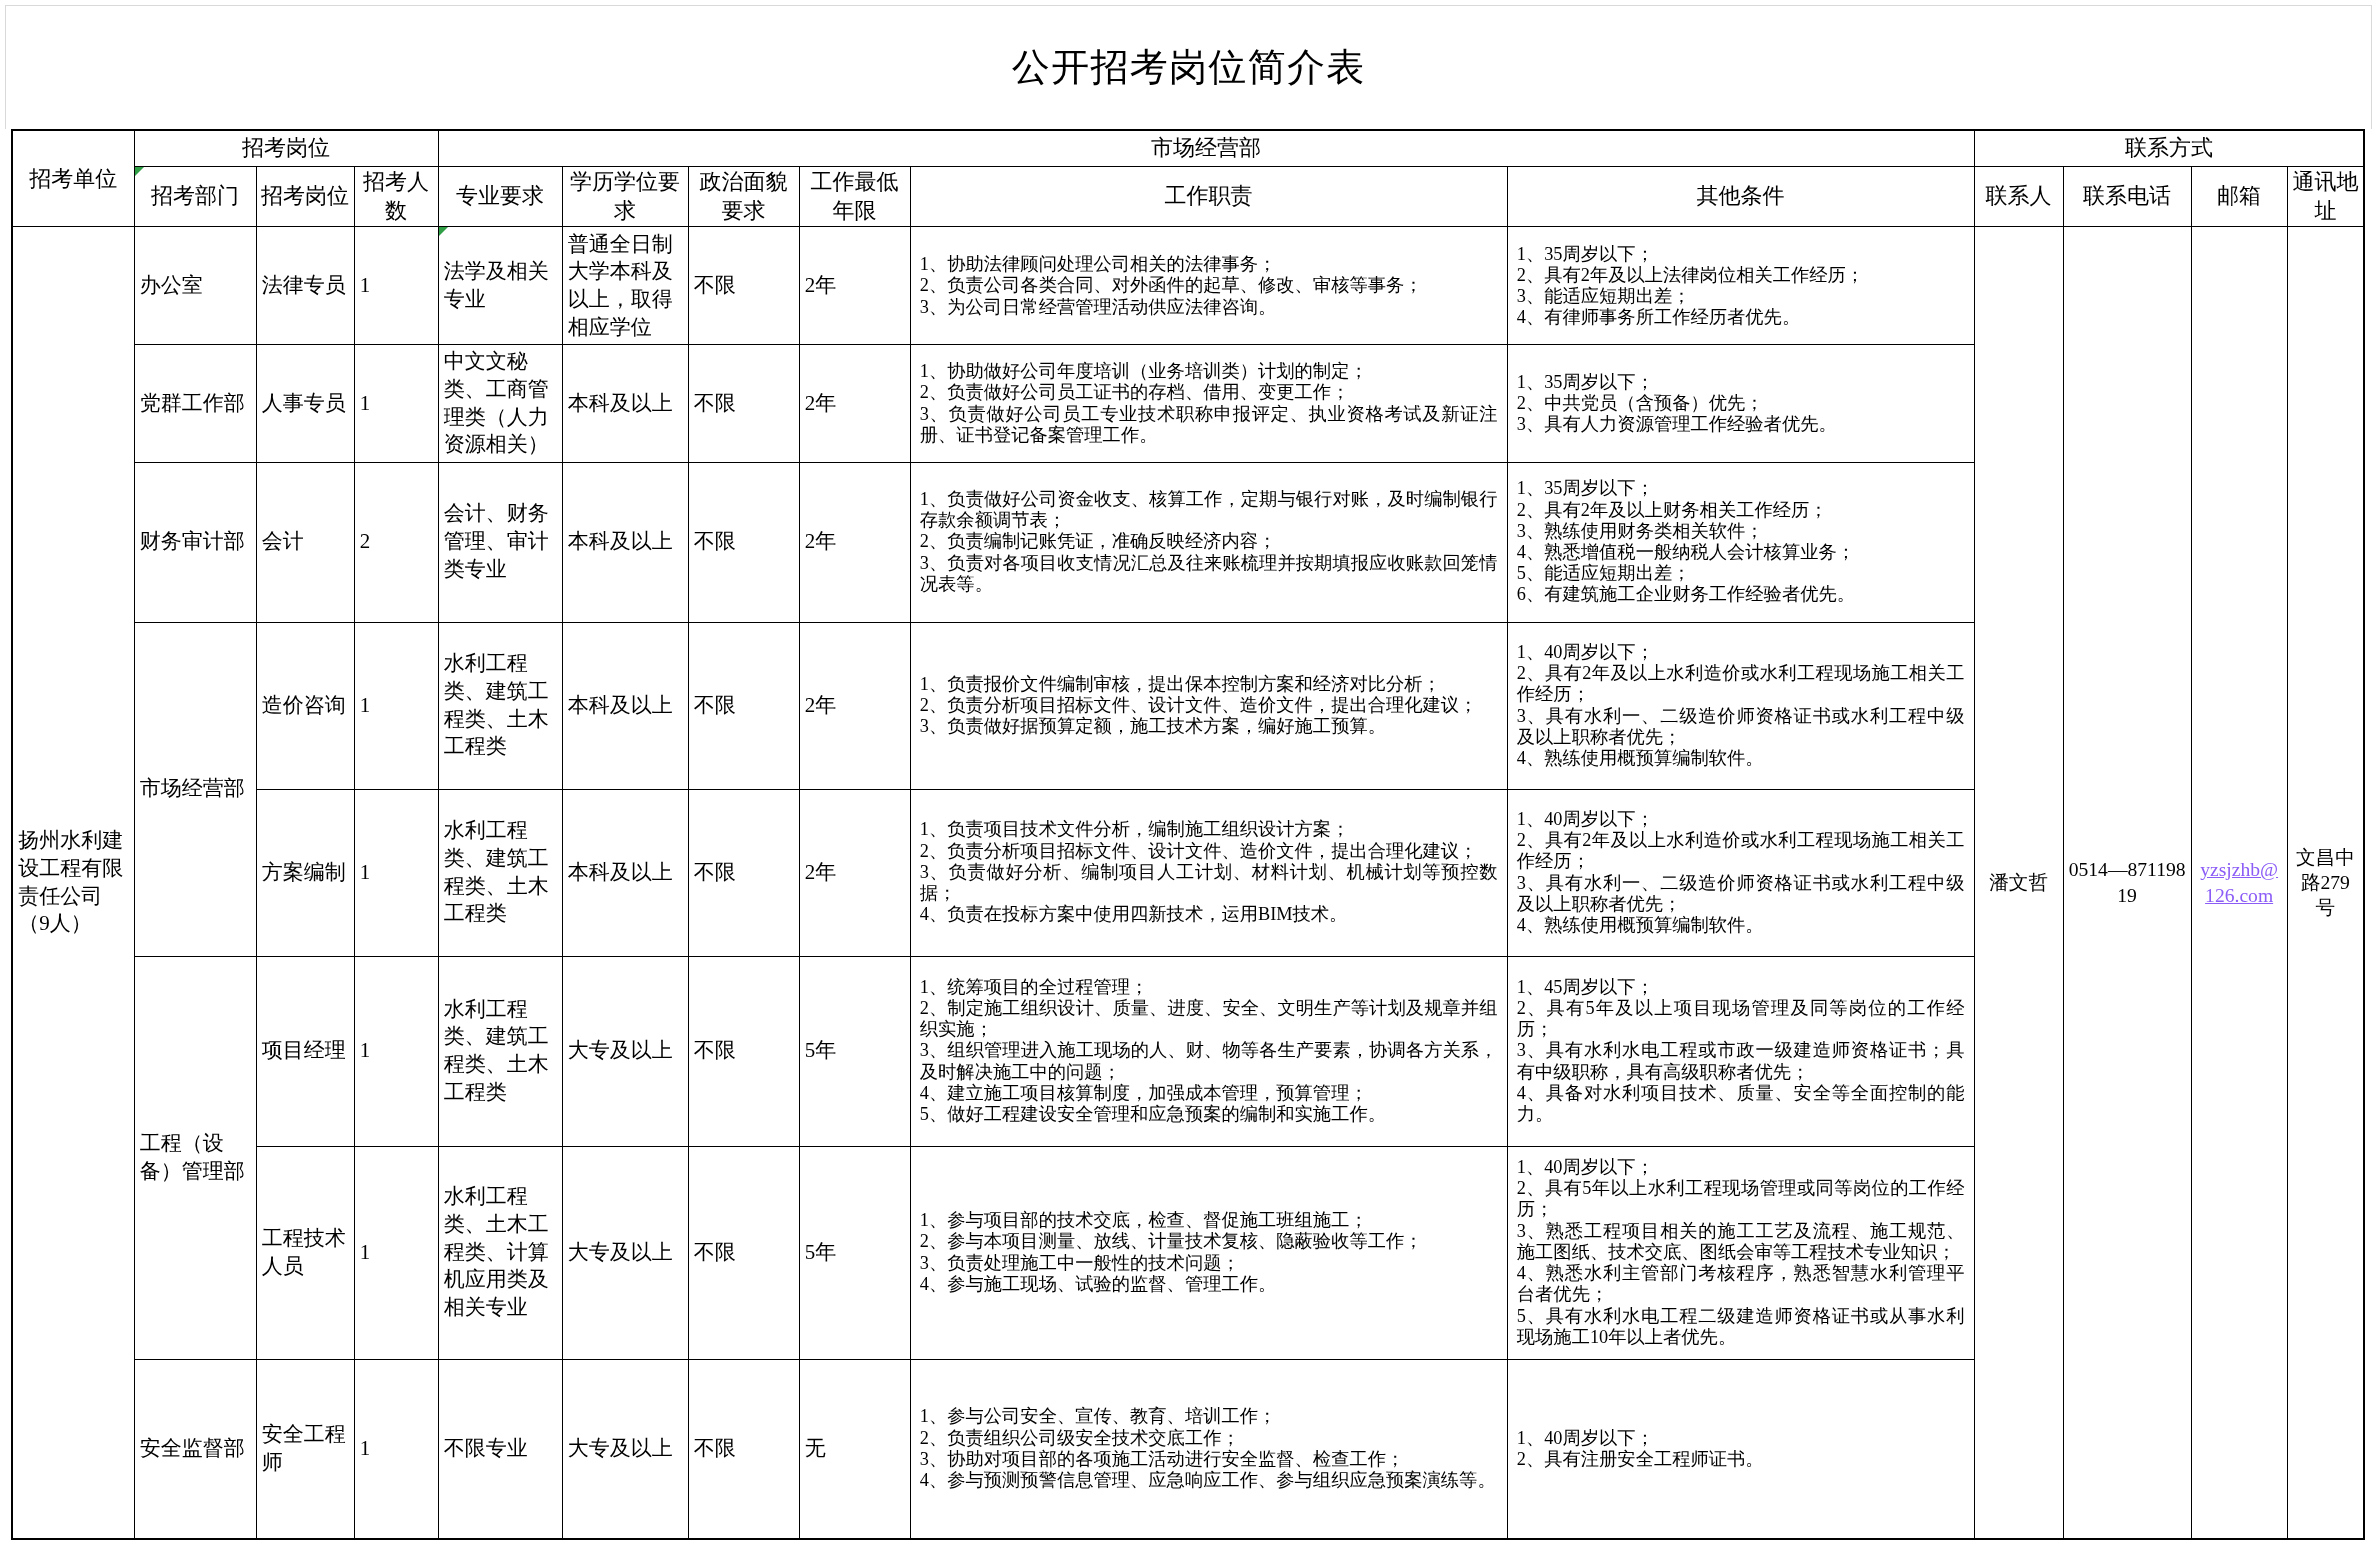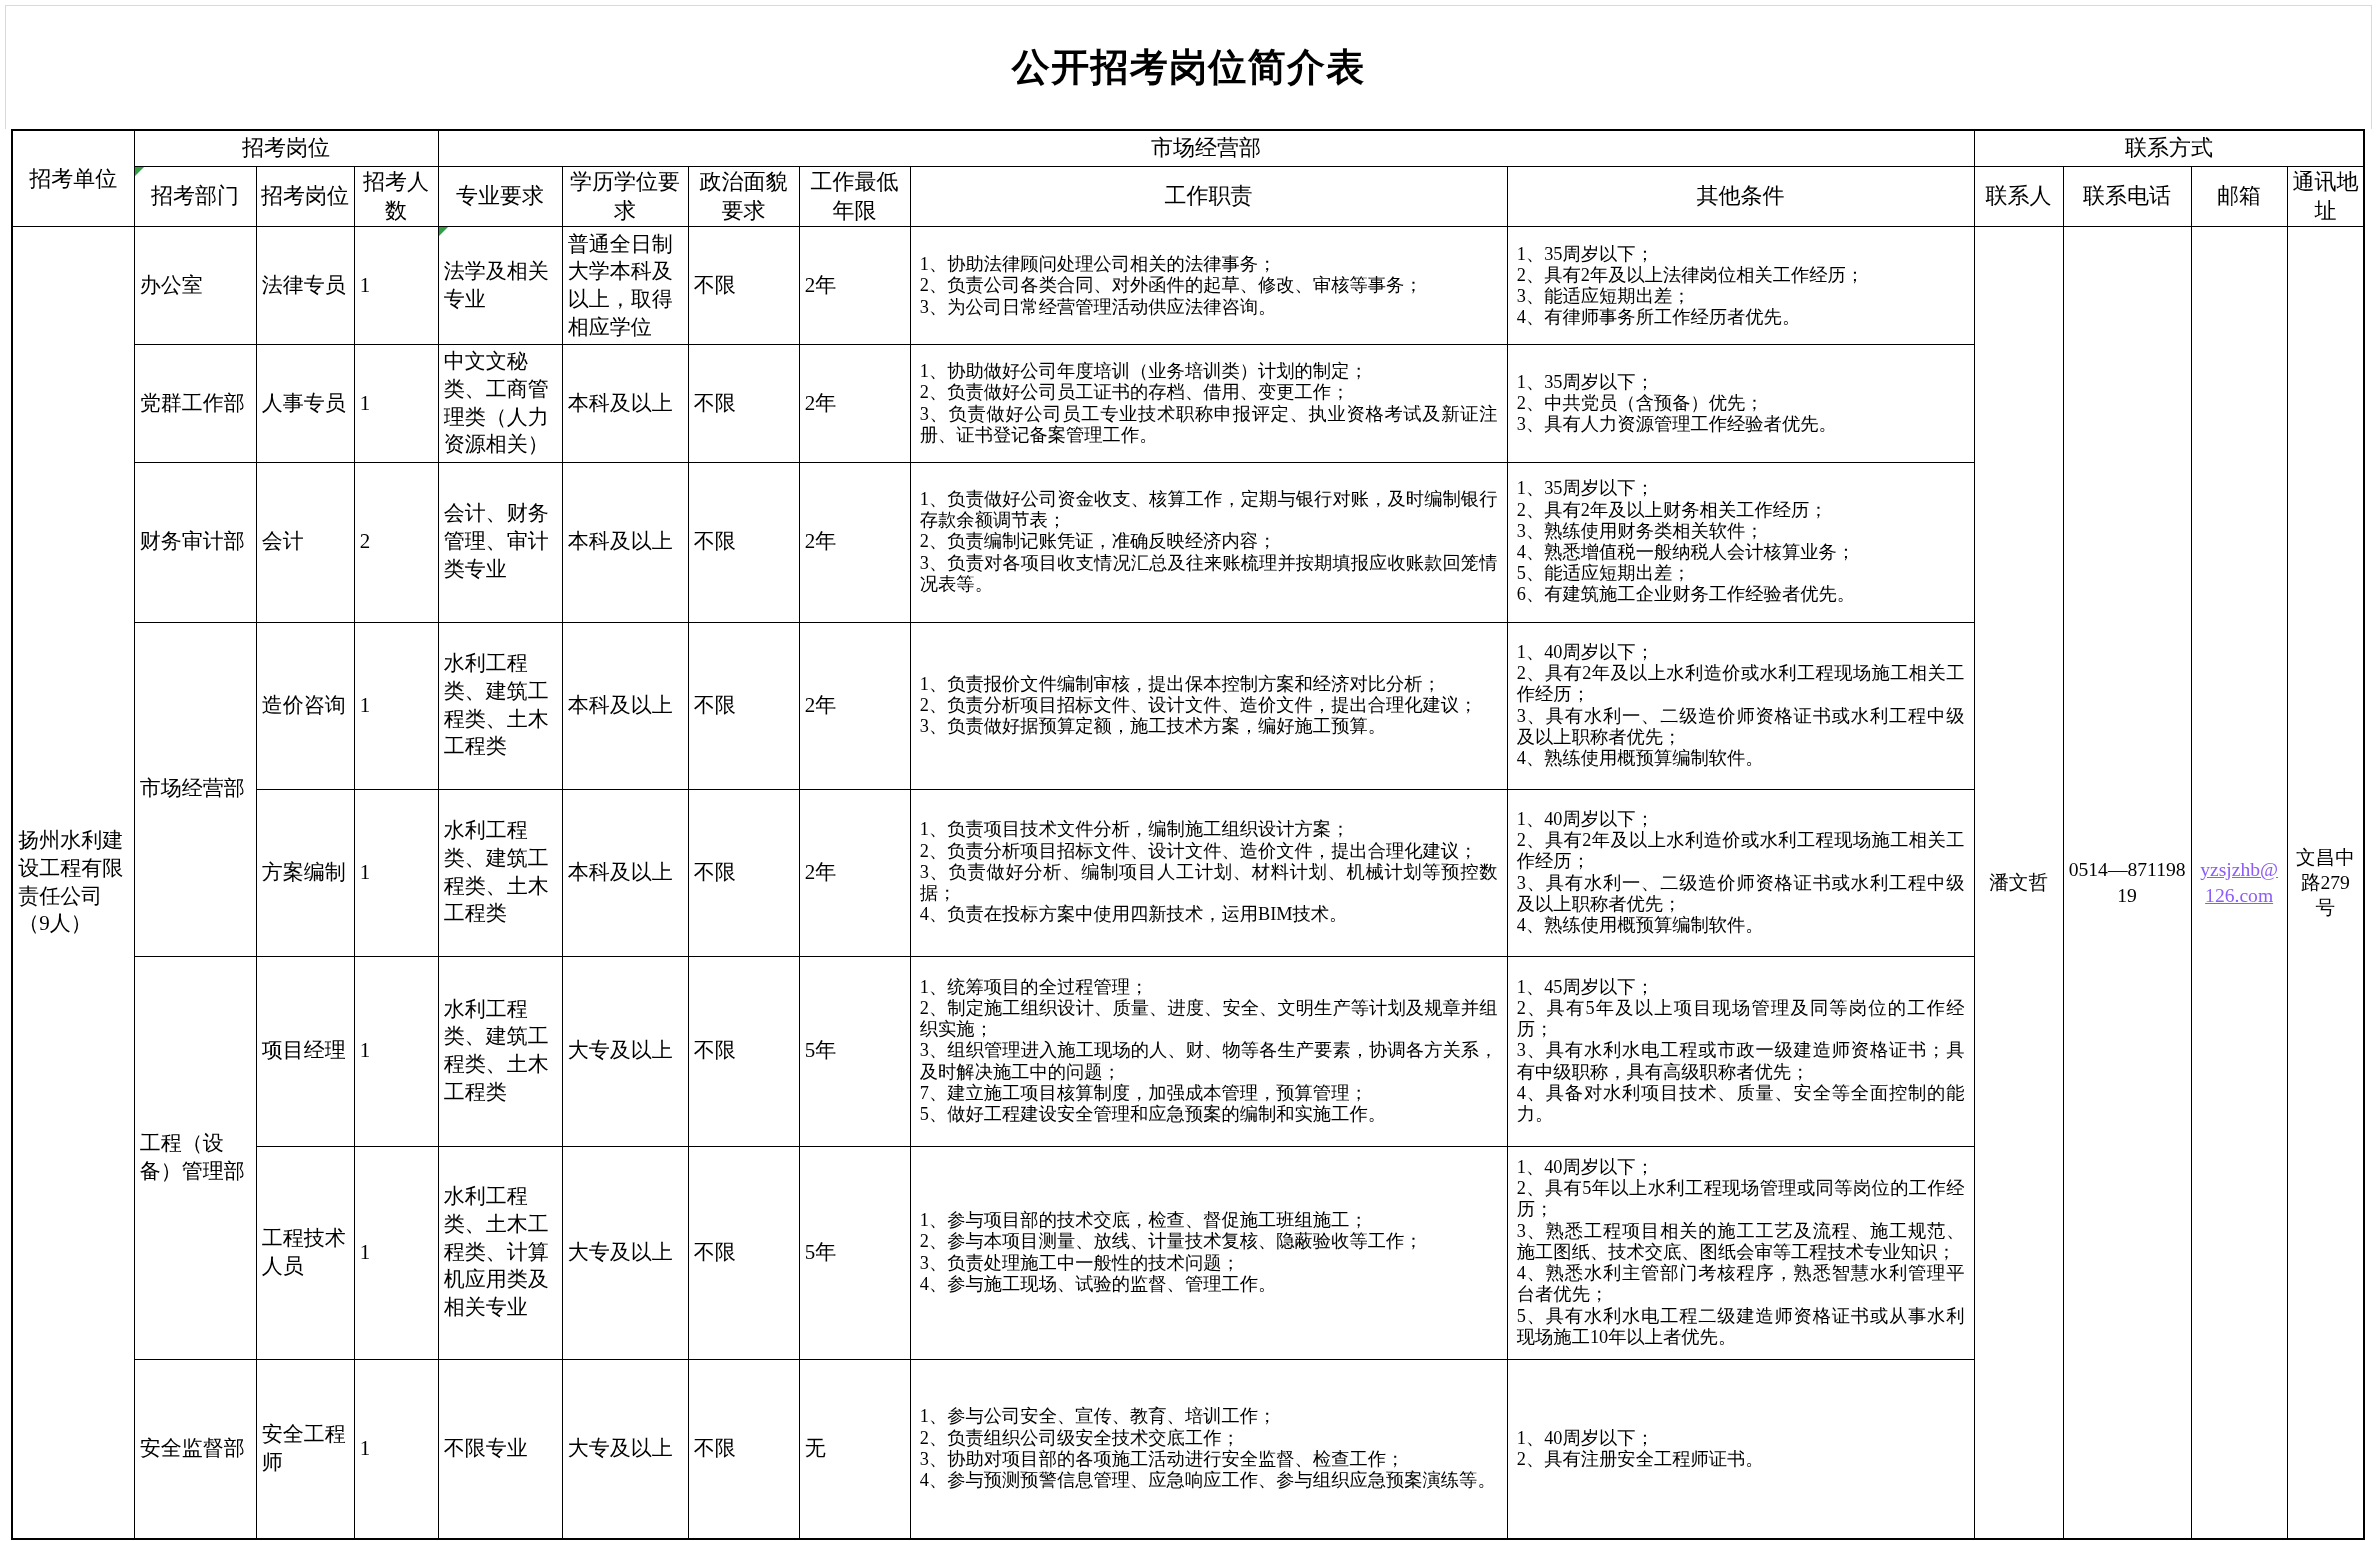--- a/index.html
+++ b/index.html
@@ -2,21 +2,21 @@
 <html style="font-size:10.5px"><head>
 <meta charset="utf-8">
 <style>
   * { box-sizing: border-box; margin: 0; padding: 0; }
   html, body { width: 2377px; background: #fff; font-family: "Liberation Serif", "DejaVu Serif", serif; color: #000; }
   body { position: relative; height: 1542px; overflow: hidden; }
 
   .sheet { position: absolute; left: 5.2px; top: 5.2px; width: 2367px; }
   .title-block { border: 1.3px solid #d9d9d9; border-bottom: none; height: 124px;
                  display: flex; align-items: center; justify-content: center; }
-  .title-block h1 { font-size: 38px; font-weight: bold; letter-spacing: 1.3px; }
+  .title-block h1 { font-size: 38px; font-weight: normal; letter-spacing: 1.3px; }
 
   table { border-collapse: collapse; table-layout: fixed; width: 2353px; margin-left: 5.9px;
           border: 2px solid #000; }
   td, th { border: 1.3px solid #000; vertical-align: middle; font-weight: normal; position: relative; }
 
   .hdr { text-align: center; font-size: 22px; line-height: 1.3; padding: 1.3px 3.9px; }
   .grp { text-align: center; font-size: 22px; padding: 1.3px 3.9px; }
   .c   { font-size: 21px; line-height: 1.32; padding: 2.6px 5.2px; }
   .pre { white-space: pre-wrap; text-align: justify; font-size: 18.3px; line-height: 1.16;
          padding: 5.2px 9.2px; vertical-align: middle; }
@@ -183,21 +183,21 @@
       <td class="c" rowspan="2">工程（设备）管理部</td>
       <td class="c">项目经理</td>
       <td class="c">1</td>
       <td class="c">水利工程类、建筑工程类、土木工程类</td>
       <td class="c">大专及以上</td>
       <td class="c">不限</td>
       <td class="c">5年</td>
       <td class="pre">1、统筹项目的全过程管理；
 2、制定施工组织设计、质量、进度、安全、文明生产等计划及规章并组织实施；
 3、组织管理进入施工现场的人、财、物等各生产要素，协调各方关系，及时解决施工中的问题；
-7、建立施工项目核算制度，加强成本管理，预算管理；
+4、建立施工项目核算制度，加强成本管理，预算管理；
 5、做好工程建设安全管理和应急预案的编制和实施工作。</td>
       <td class="pre">1、45周岁以下；
 2、具有5年及以上项目现场管理及同等岗位的工作经历；
 3、具有水利水电工程或市政一级建造师资格证书；具有中级职称，具有高级职称者优先；
 4、具备对水利项目技术、质量、安全等全面控制的能力。</td>
     </tr>
 
     <tr class="r6">
       <td class="c">工程技术人员</td>
       <td class="c">1</td>

